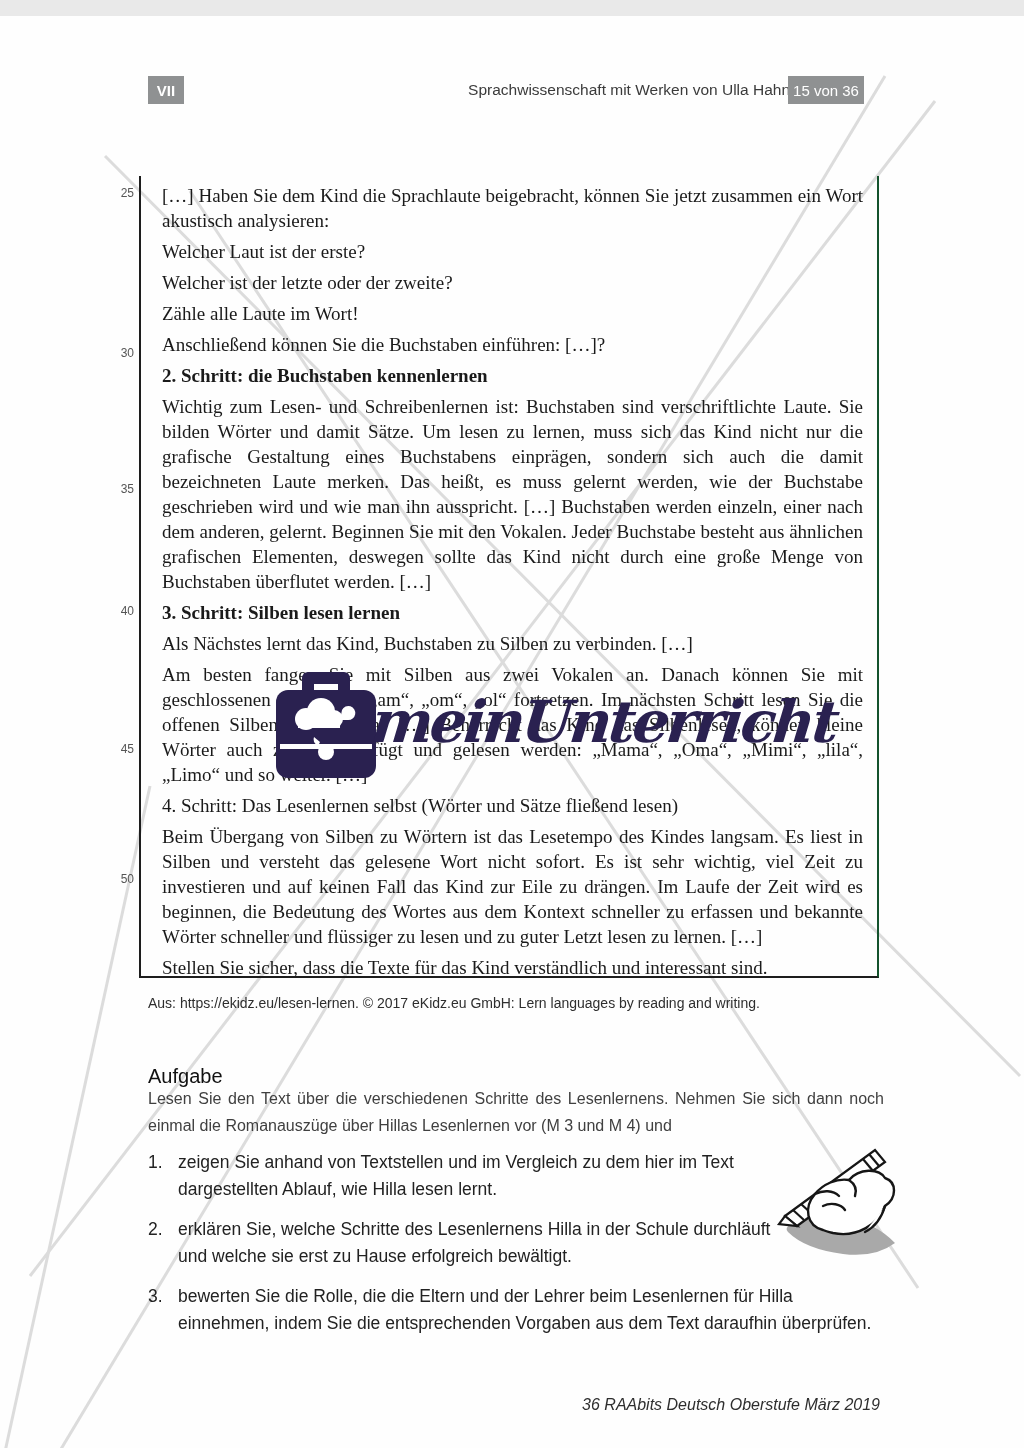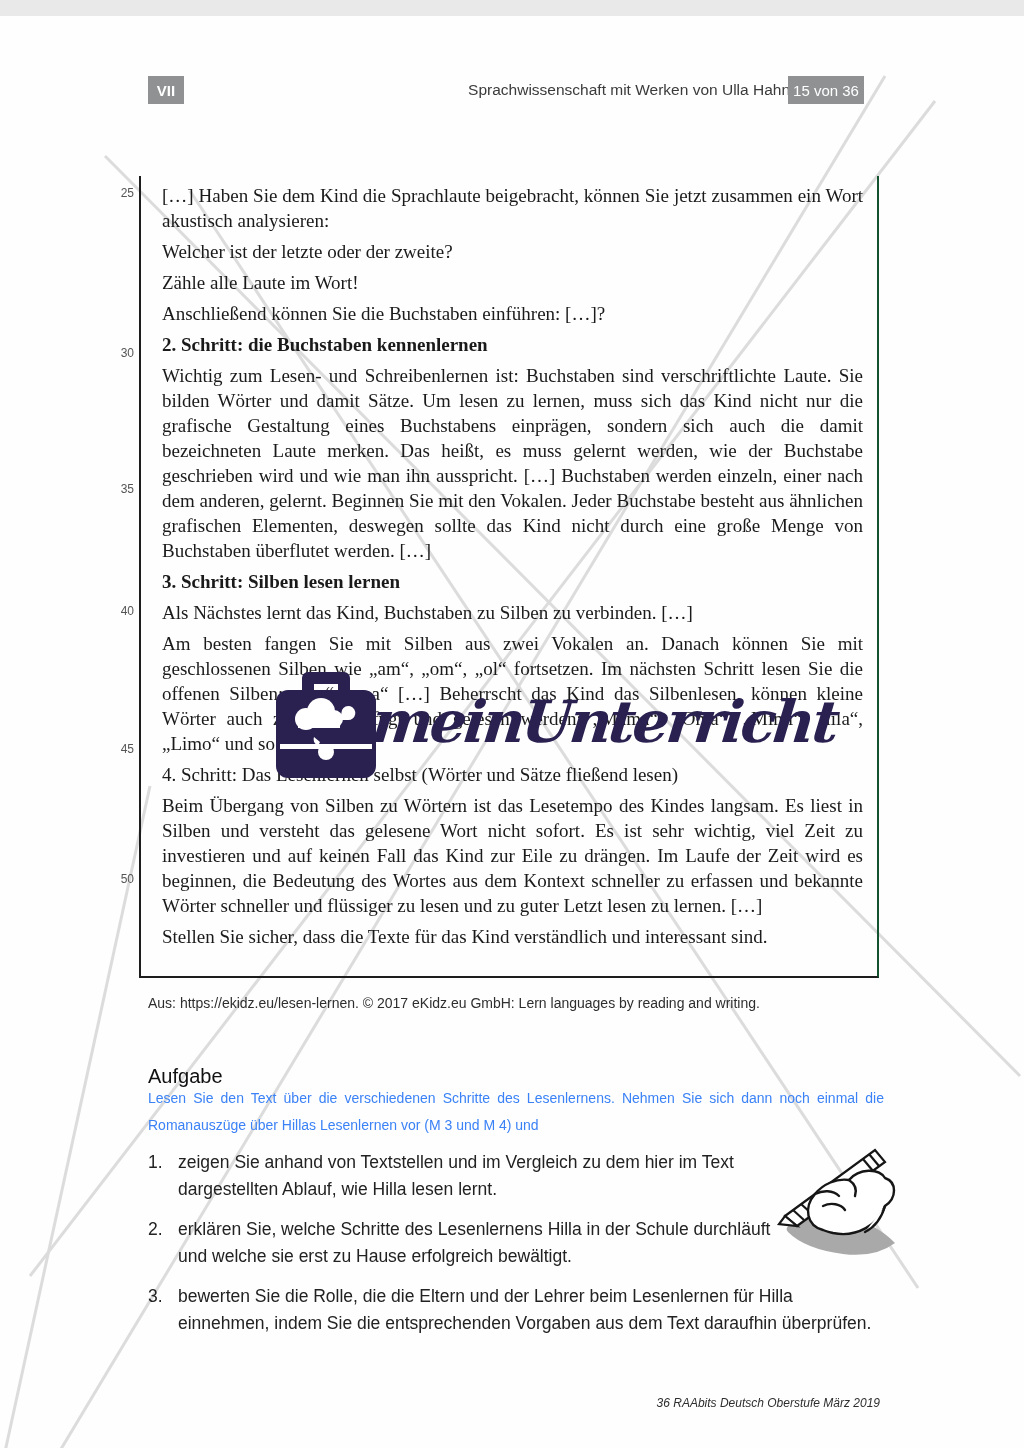--- a/index.html
+++ b/index.html
@@ -21,30 +21,30 @@
   .linenum{position:absolute;left:98px;width:36px;text-align:right;font-size:12px;color:#555;}
   .excerpt{position:absolute;left:139px;top:160px;width:740px;height:802px;box-sizing:border-box;
            border-left:2px solid #1d1d1d;border-right:2px solid #14532d;border-bottom:2px solid #1d1d1d;
            padding:7px 14px 0 21px;overflow:hidden;
            font-family:"Liberation Serif",serif;font-size:19px;line-height:25px;text-align:justify;}
   .excerpt p{margin:0 0 6px 0;}
   .excerpt p.bold{font-weight:bold;}
   
   .source{position:absolute;left:148px;top:979px;width:736px;font-size:14px;color:#2e2e2e;}
   .task-heading{position:absolute;left:148px;top:1049px;font-size:20px;font-weight:normal;color:#111;}
-  .task-intro{position:absolute;left:148px;top:1069px;width:736px;font-size:14px;line-height:27px;
-              text-align:justify;color:#3b82f6;}
+  .task-intro{position:absolute;left:148px;top:1069px;width:736px;font-size:16px;line-height:27px;
+              text-align:justify;color:#404040;}
   .task-item{position:absolute;left:148px;display:flex;font-size:17.5px;line-height:27px;color:#222;}
   .task-item .num{width:30px;flex:none;}
   .ti1{top:1133px;width:630px;}
   .ti2{top:1200px;width:630px;}
   .ti3{top:1267px;width:740px;}
   
   .footer{position:absolute;left:400px;top:1380px;width:480px;text-align:right;
-          font-size:12px;font-style:italic;color:#2e2e2e;}
+          font-size:16px;font-style:italic;color:#2e2e2e;}
   
   .wm{position:absolute;left:0;top:0;pointer-events:none;}
   .wm-logo{position:absolute;left:276px;top:656px;width:100px;height:106px;}
   .wm-text{position:absolute;left:372px;top:672px;font-family:"DejaVu Serif",serif;
            font-style:italic;font-weight:bold;font-size:58px;letter-spacing:-3px;
            transform:skewX(-6deg);white-space:nowrap;}
   
   .hand{position:absolute;left:763px;top:1116px;width:158px;height:146px;}
 </style>
 </head>
@@ -70,20 +70,21 @@
 
   <div class="linenum" style="top:170px">25</div>
   <div class="linenum" style="top:330px">30</div>
   <div class="linenum" style="top:466px">35</div>
   <div class="linenum" style="top:588px">40</div>
   <div class="linenum" style="top:726px">45</div>
   <div class="linenum" style="top:856px">50</div>
 
   <div class="excerpt">
     <p>[…] Haben Sie dem Kind die Sprachlaute beigebracht, können Sie jetzt zusammen ein Wort akustisch analysieren:</p>
+    <p>Welcher Laut ist der erste?</p>
     <p>Welcher ist der letzte oder der zweite?</p>
     <p>Zähle alle Laute im Wort!</p>
     <p>Anschließend können Sie die Buchstaben einführen: […]?</p>
     <p class="bold">2. Schritt: die Buchstaben kennenlernen</p>
     <p>Wichtig zum Lesen- und Schreibenlernen ist: Buchstaben sind verschriftlichte Laute. Sie bilden Wörter und damit Sätze. Um lesen zu lernen, muss sich das Kind nicht nur die grafische Gestaltung eines Buchstabens einprägen, sondern sich auch die damit bezeichneten Laute merken. Das heißt, es muss gelernt werden, wie der Buchstabe geschrieben wird und wie man ihn ausspricht. […] Buchstaben werden einzeln, einer nach dem anderen, gelernt. Beginnen Sie mit den Vokalen. Jeder Buchstabe besteht aus ähnlichen grafischen Elementen, deswegen sollte das Kind nicht durch eine große Menge von Buchstaben überflutet werden. […]</p>
     <p class="bold">3. Schritt: Silben lesen lernen</p>
     <p>Als Nächstes lernt das Kind, Buchstaben zu Silben zu verbinden. […]</p>
     <p>Am besten fangen Sie mit Silben aus zwei Vokalen an. Danach können Sie mit geschlossenen Silben wie „am“, „om“, „ol“ fortsetzen. Im nächsten Schritt lesen Sie die offenen Silben: „mo“, „ma“ […] Beherrscht das Kind das Silbenlesen, können kleine Wörter auch zusammengefügt und gelesen werden: „Mama“, „Oma“, „Mimi“, „lila“, „Limo“ und so weiter. […]</p>
     <p>4. Schritt: Das Lesenlernen selbst (Wörter und Sätze fließend lesen)</p>
     <p>Beim Übergang von Silben zu Wörtern ist das Lesetempo des Kindes langsam. Es liest in Silben und versteht das gelesene Wort nicht sofort. Es ist sehr wichtig, viel Zeit zu investieren und auf keinen Fall das Kind zur Eile zu drängen. Im Laufe der Zeit wird es beginnen, die Bedeutung des Wortes aus dem Kontext schneller zu erfassen und bekannte Wörter schneller und flüssiger zu lesen und zu guter Letzt lesen zu lernen. […]</p>

